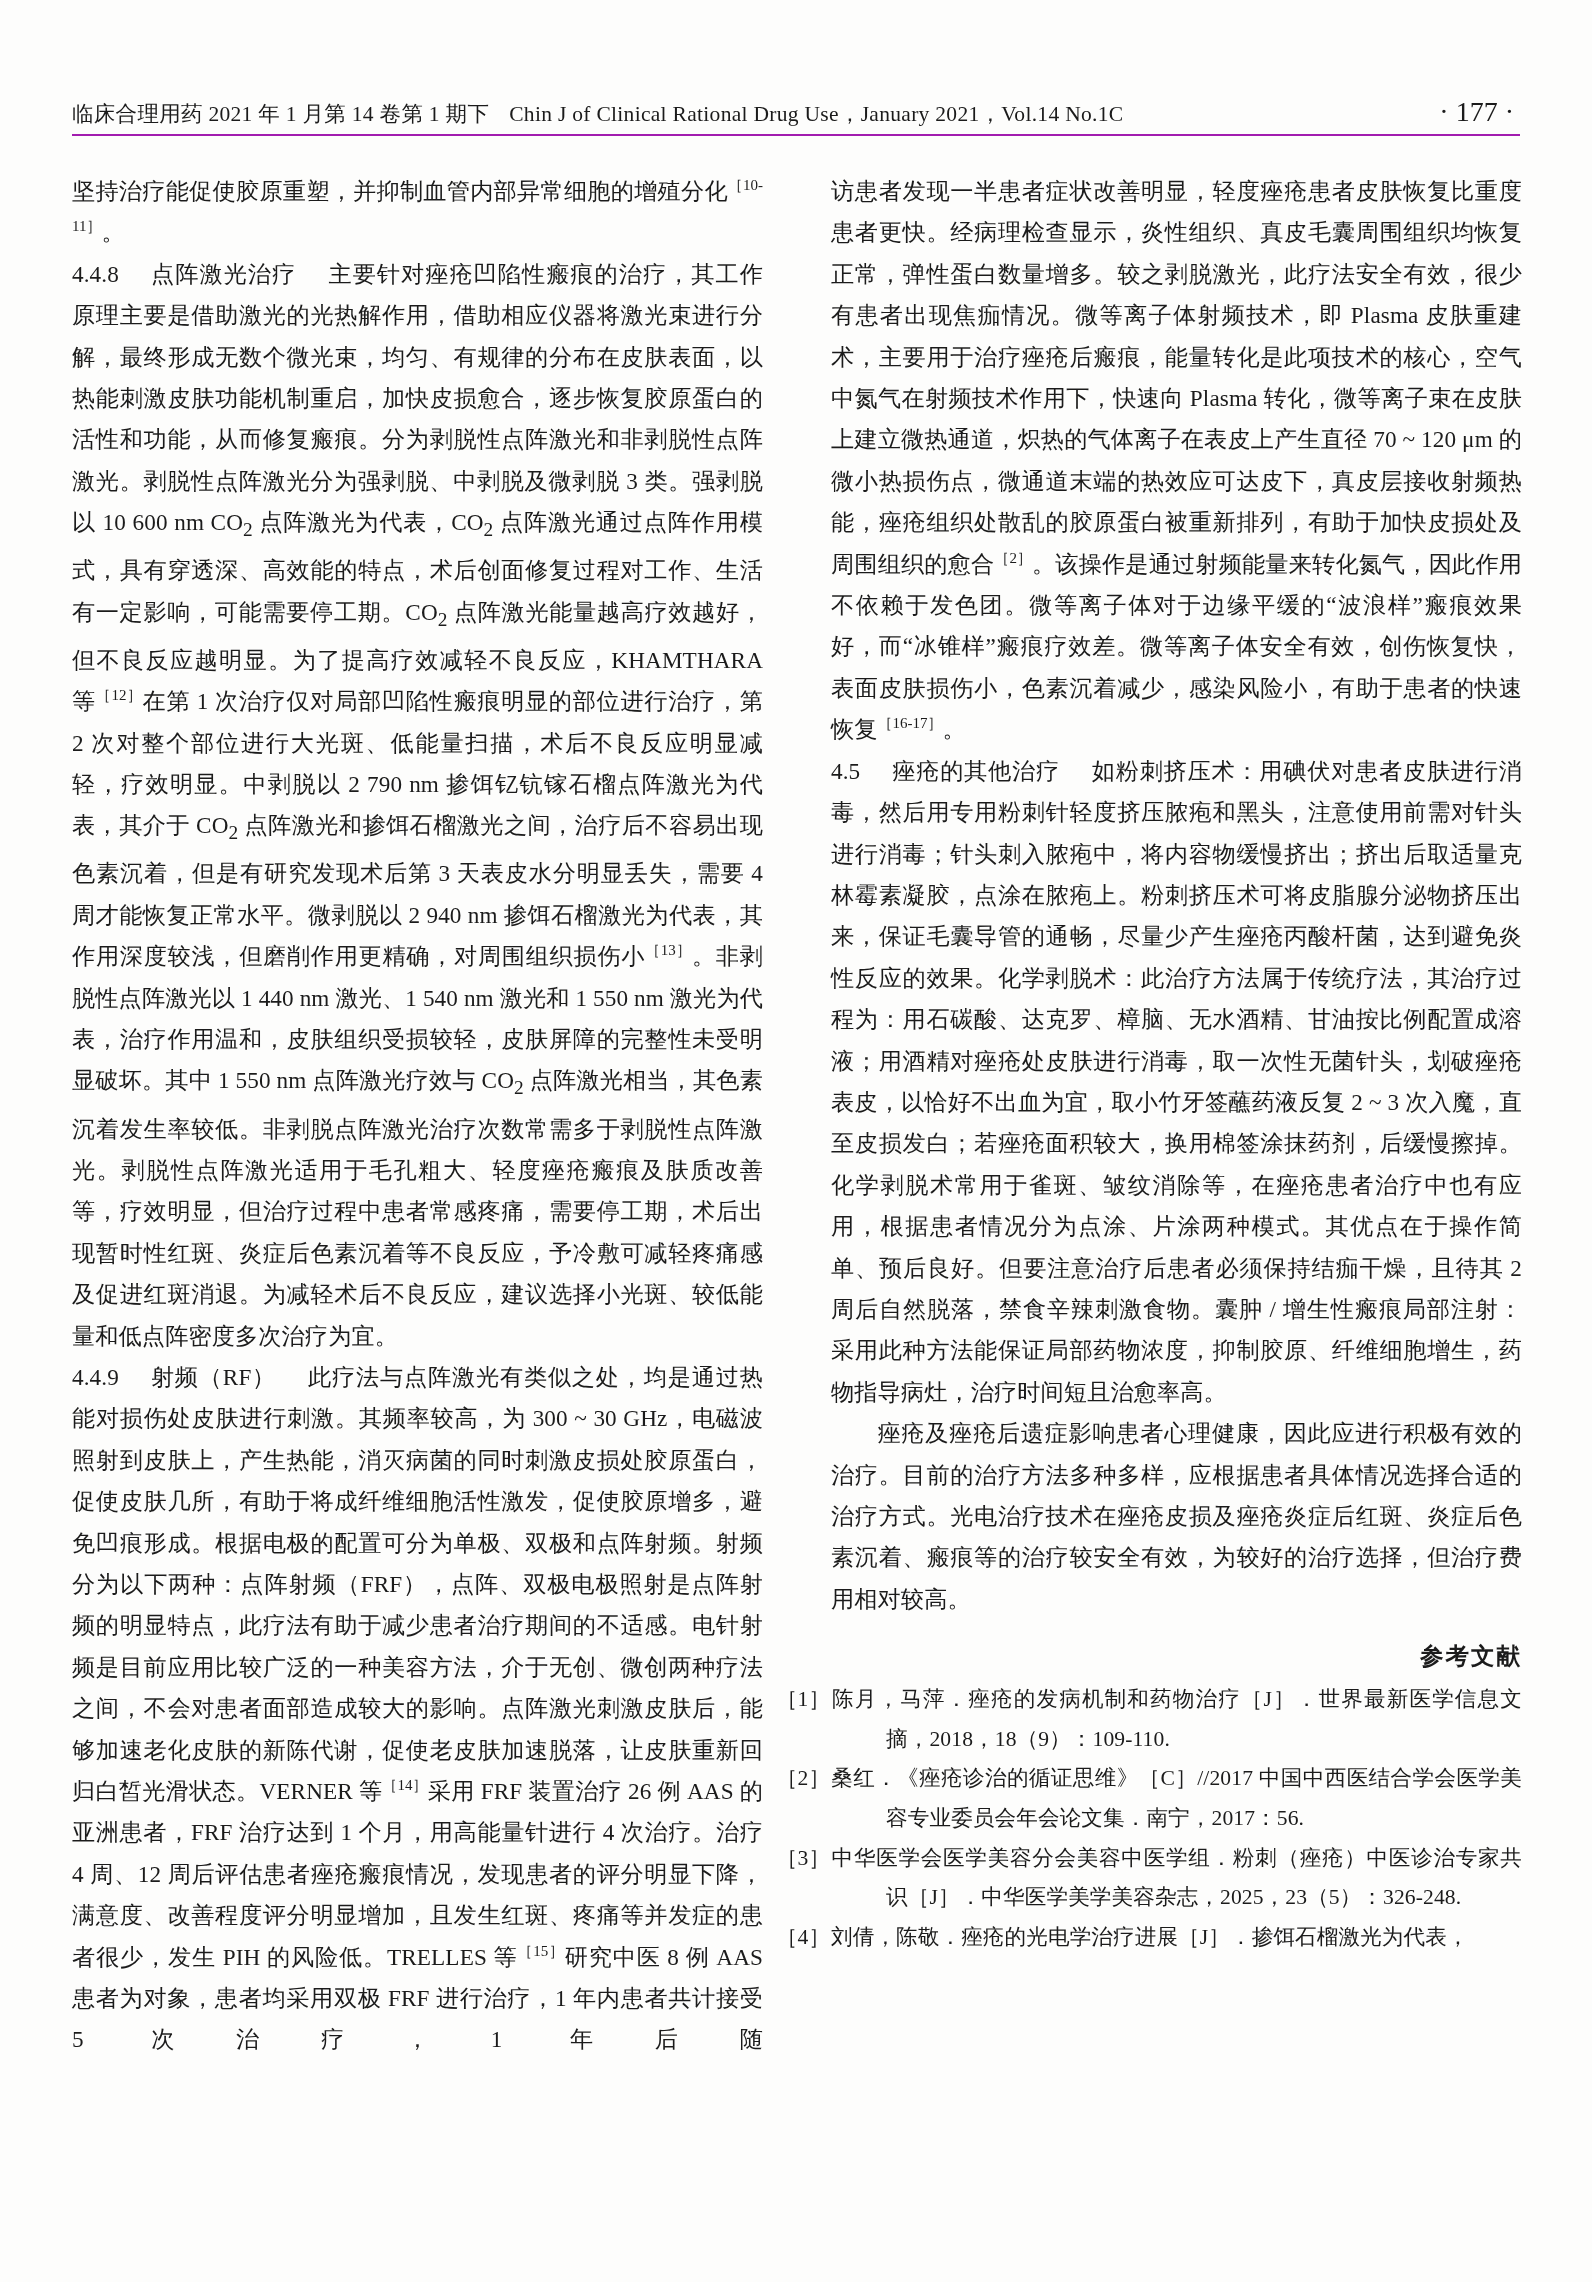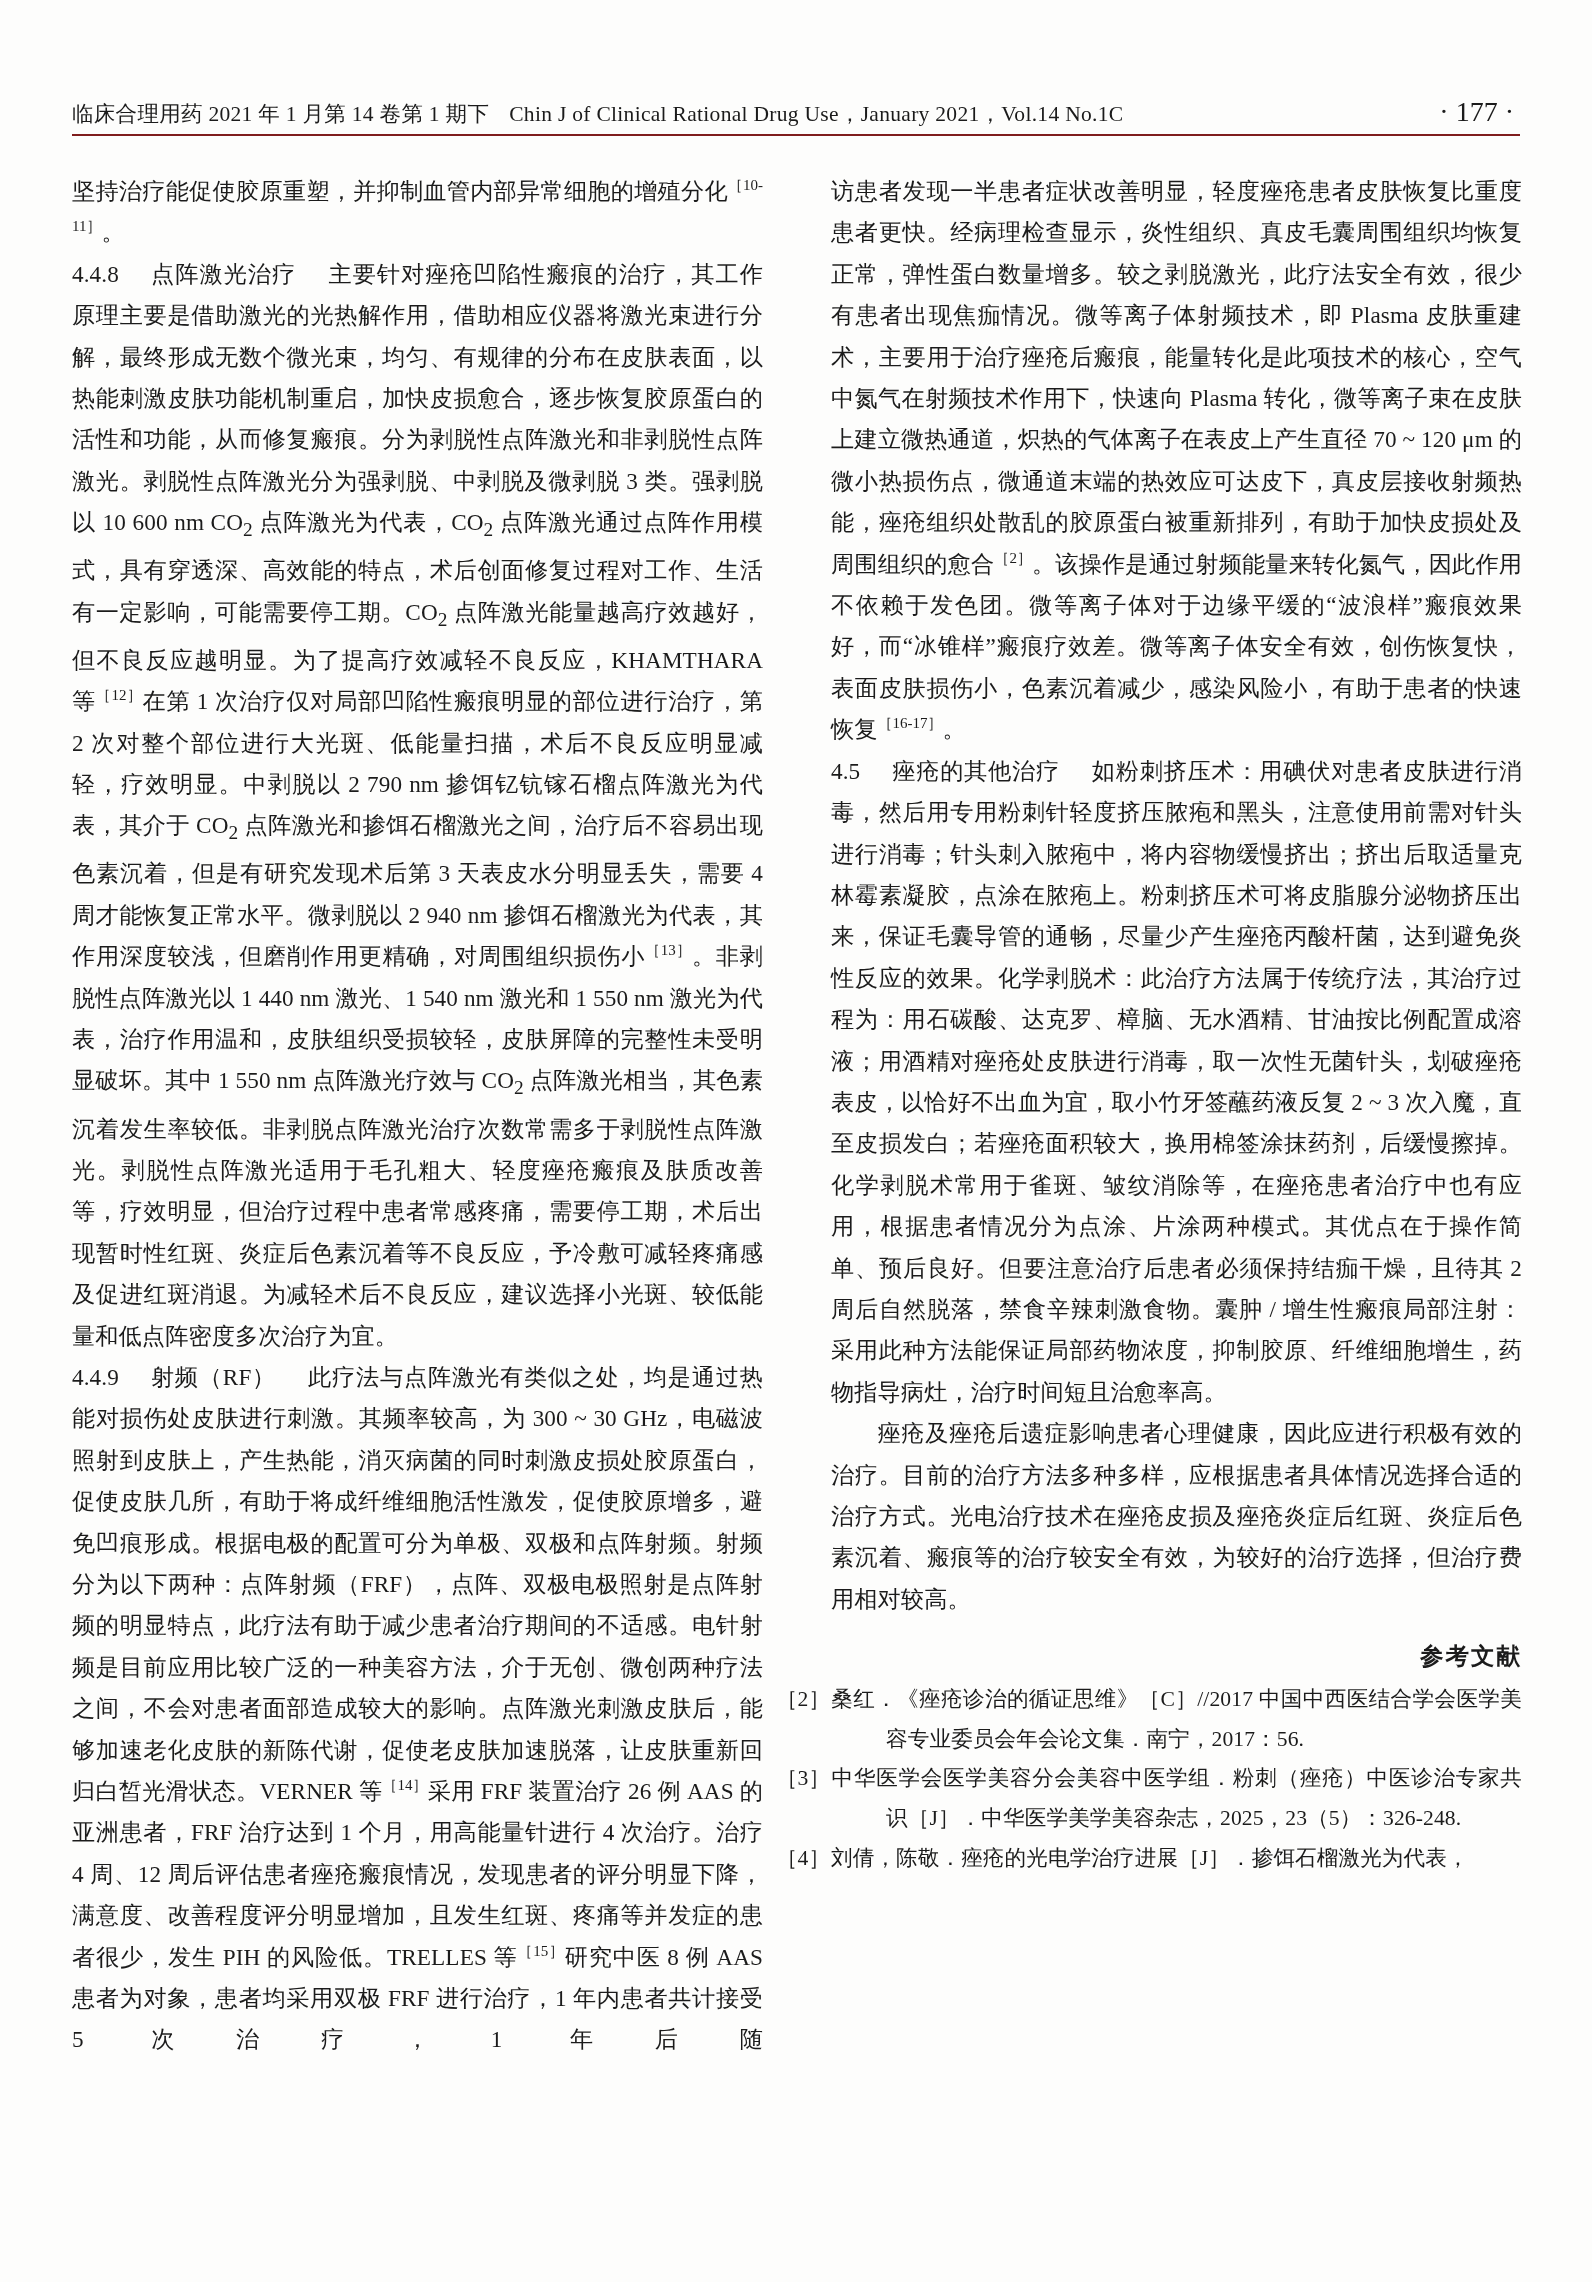--- a/index.html
+++ b/index.html
@@ -21,21 +21,21 @@
   
   .runhead {
     position: absolute;
     left: 72px;
     right: 72px;
     top: 86px;
     height: 42px;
     display: flex;
     align-items: flex-end;
     justify-content: space-between;
-    border-bottom: 2px solid #7f1d1d;
+    border-bottom: 2px solid #a21caf;
     padding-bottom: 6px;
   }
   .runhead-left {
     font-size: 21.5px;
     letter-spacing: 0.3px;
     white-space: nowrap;
   }
   .runhead-left .en {
     font-family: "Liberation Serif", "DejaVu Serif", serif;
     margin-left: 20px;
@@ -145,20 +145,21 @@
       <p class="para"><span>访患者发现一半患者症状改善明显，轻度痤疮患者皮肤恢复比重度患者更快。经病理检查显示，炎性组织、真皮毛囊周围组织均恢复正常，弹性蛋白数量增多。较之剥脱激光，此疗法安全有效，很少有患者出现焦痂情况。微等离子体射频技术，即 Plasma 皮肤重建术，主要用于治疗痤疮后瘢痕，能量转化是此项技术的核心，空气中氮气在射频技术作用下，快速向 Plasma 转化，微等离子束在皮肤上建立微热通道，炽热的气体离子在表皮上产生直径 70 ~ 120 μm 的微小热损伤点，微通道末端的热效应可达皮下，真皮层接收射频热能，痤疮组织处散乱的胶原蛋白被重新排列，有助于加快皮损处及周围组织的愈合</span><sup class="ref">［2］</sup><span>。该操作是通过射频能量来转化氮气，因此作用不依赖于发色团。微等离子体对于边缘平缓的“波浪样”瘢痕效果好，而“冰锥样”瘢痕疗效差。微等离子体安全有效，创伤恢复快，表面皮肤损伤小，色素沉着减少，感染风险小，有助于患者的快速恢复</span><sup class="ref">［16-17］</sup><span>。</span></p>
 
       <p class="para"><span class="sec-num">4.5</span><span class="gap"></span><span>痤疮的其他治疗</span><span class="gap"></span><span>如粉刺挤压术：用碘伏对患者皮肤进行消毒，然后用专用粉刺针轻度挤压脓疱和黑头，注意使用前需对针头进行消毒；针头刺入脓疱中，将内容物缓慢挤出；挤出后取适量克林霉素凝胶，点涂在脓疱上。粉刺挤压术可将皮脂腺分泌物挤压出来，保证毛囊导管的通畅，尽量少产生痤疮丙酸杆菌，达到避免炎性反应的效果。化学剥脱术：此治疗方法属于传统疗法，其治疗过程为：用石碳酸、达克罗、樟脑、无水酒精、甘油按比例配置成溶液；用酒精对痤疮处皮肤进行消毒，取一次性无菌针头，划破痤疮表皮，以恰好不出血为宜，取小竹牙签蘸药液反复 2 ~ 3 次入魔，直至皮损发白；若痤疮面积较大，换用棉签涂抹药剂，后缓慢擦掉。化学剥脱术常用于雀斑、皱纹消除等，在痤疮患者治疗中也有应用，根据患者情况分为点涂、片涂两种模式。其优点在于操作简单、预后良好。但要注意治疗后患者必须保持结痂干燥，且待其 2 周后自然脱落，禁食辛辣刺激食物。囊肿 / 增生性瘢痕局部注射：采用此种方法能保证局部药物浓度，抑制胶原、纤维细胞增生，药物指导病灶，治疗时间短且治愈率高。</span></p>
 
 
       <p class="para indent">痤疮及痤疮后遗症影响患者心理健康，因此应进行积极有效的治疗。目前的治疗方法多种多样，应根据患者具体情况选择合适的治疗方式。光电治疗技术在痤疮皮损及痤疮炎症后红斑、炎症后色素沉着、瘢痕等的治疗较安全有效，为较好的治疗选择，但治疗费用相对较高。</p>
 
       <h3 class="ref-title">参考文献</h3>
 
       <ul class="ref-list">
+        <li class="ref-item"><span class="hang">［1］</span><span>陈月，马萍．痤疮的发病机制和药物治疗［J］．世界最新医学信息文摘，2018，18（9）：109-110.</span></li>
         <li class="ref-item"><span class="hang">［2］</span><span>桑红．《痤疮诊治的循证思维》［C］//2017 中国中西医结合学会医学美容专业委员会年会论文集．南宁，2017：56.</span></li>
         <li class="ref-item"><span class="hang">［3］</span><span>中华医学会医学美容分会美容中医学组．粉刺（痤疮）中医诊治专家共识［J］．中华医学美学美容杂志，2025，23（5）：326-248.</span></li>
         <li class="ref-item"><span class="hang">［4］</span><span>刘倩，陈敬．痤疮的光电学治疗进展［J］．掺饵石榴激光为代表，</span></li>
       </ul>
 
     </div>
 
   </div>
 </div>
 

